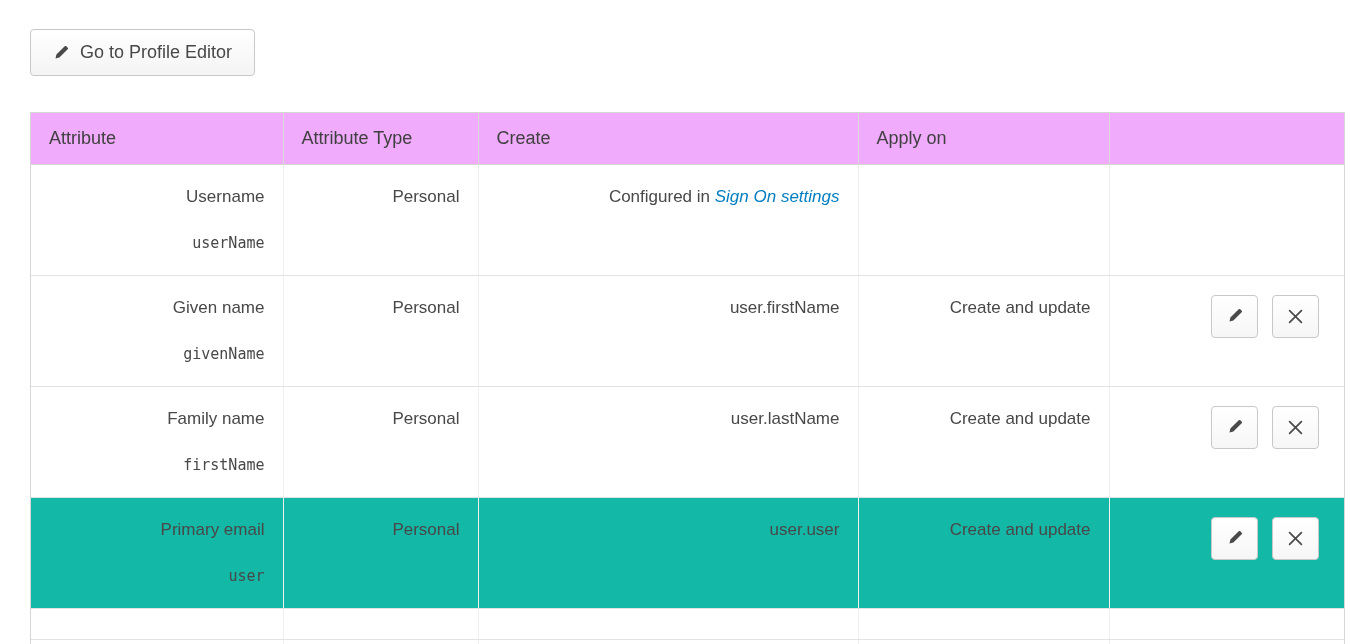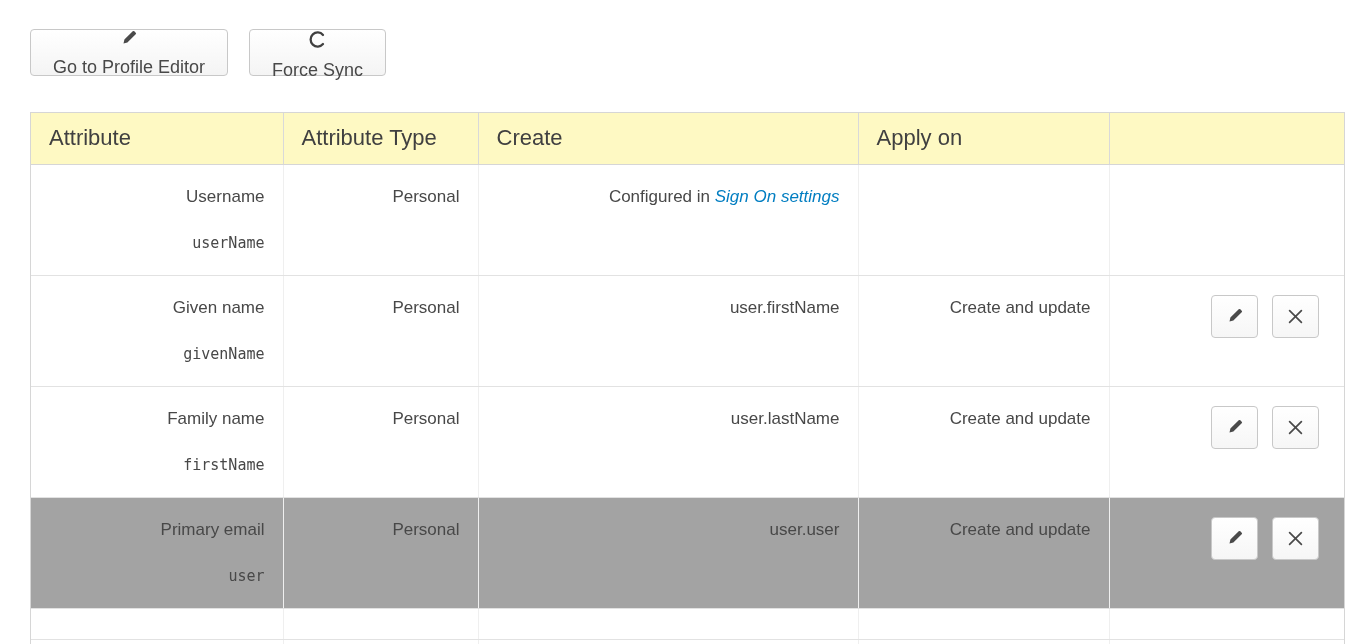--- a/index.html
+++ b/index.html
@@ -20,58 +20,57 @@
     height: 47px;
     padding: 0 22px;
     background: linear-gradient(#ffffff, #f4f4f4);
     border: 1px solid #c8c8c8;
     border-radius: 4px;
     font-family: inherit;
     font-size: 18px;
     color: #484848;
     cursor: pointer;
     white-space: nowrap;
-    flex-direction: column;
   }
   .btn .icn { display: inline-flex; align-items: center; }
 
   
   .table-wrap {
     width: 1315px;
     height: 533px;
     border: 1px solid #d6d6d6;
     border-bottom: none;
     overflow: hidden;
     background: #fff;
   }
   table { border-collapse: collapse; width: 100%; table-layout: fixed; }
   th {
-    background: #fef9c3;
+    background: #f0abfc;
     height: 51px;
     text-align: left;
     font-weight: 400;
-    font-size: 22px;
+    font-size: 18px;
     color: #404040;
     padding: 0 18px;
     border-bottom: 1px solid #d6d6d6;
     border-right: 1px solid #d9d9d9;
   }
   th:last-child { border-right: none; }
   td {
     vertical-align: top;
     height: 111px;
     padding: 22px 18px 0 18px;
     font-size: 17px;
     color: #484848;
     border-bottom: 1px solid #e2e2e2;
     border-right: 1px solid #efefef;
     text-align: right;
   }
   td:last-child { border-right: none; }
-  tr.highlight td { background: #a3a3a3; }
+  tr.highlight td { background: #14b8a6; }
 
   .attr-label { font-size: 17px; margin-bottom: 27px; }
   .attr-name {
     font-family: "DejaVu Sans Mono", monospace;
     font-size: 15px;
     color: #484848;
   }
   a.value-link { color: #007dc1; text-decoration: none; cursor: pointer; font-style: italic; }
 
   
@@ -100,28 +99,20 @@
 
   <div class="toolbar">
     <button class="btn">
       <span class="icn">
         <svg width="16" height="16" viewBox="0 0 16 16">
             <path d="M11.7 1.3a1.15 1.15 0 0 1 1.63 0l1.37 1.37a1.15 1.15 0 0 1 0 1.63L6.4 12.6l-3.9.9.9-3.9z" fill="#4a4a4a"></path>
           </svg>
       </span>
       <span>Go to Profile Editor</span>
     </button>
-    <button class="btn">
-      <span class="icn">
-        <svg width="19" height="19" viewBox="0 0 20 20">
-            <path d="M15.8 5.2 A7.4 7.4 0 1 0 15.8 14.8" fill="none" stroke="#404040" stroke-width="2.4" stroke-linecap="round"></path>
-          </svg>
-      </span>
-      <span>Force Sync</span>
-    </button>
   </div>
 
   <div class="table-wrap">
     <table>
       <colgroup>
         <col style="width:252px">
           <col style="width:195px">
           <col style="width:380px">
           <col style="width:251px">
           <col style="width:237px">

